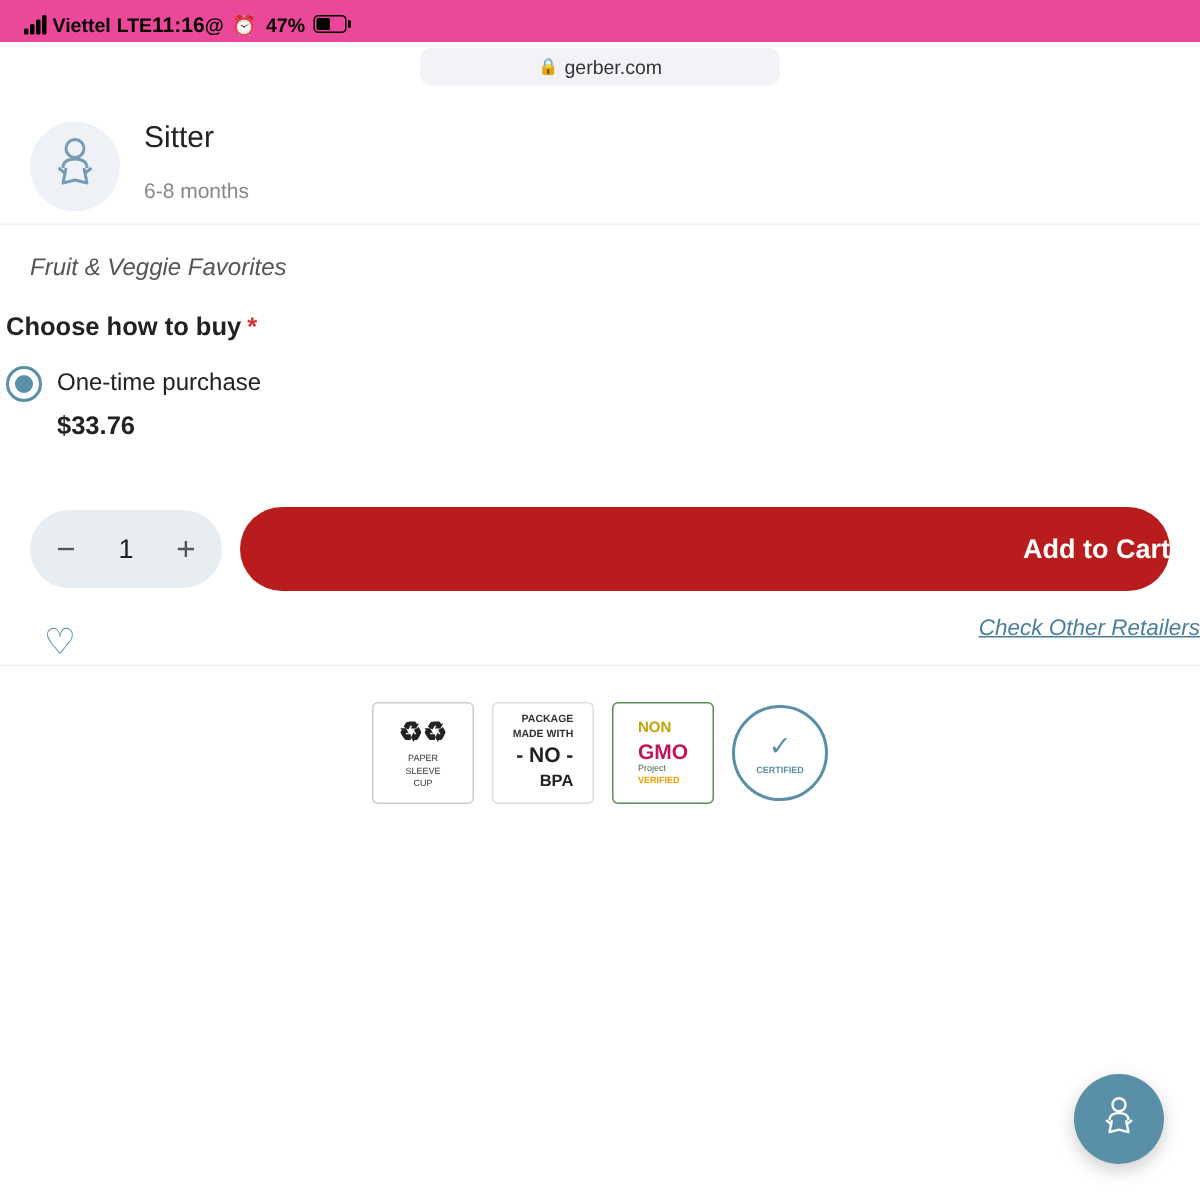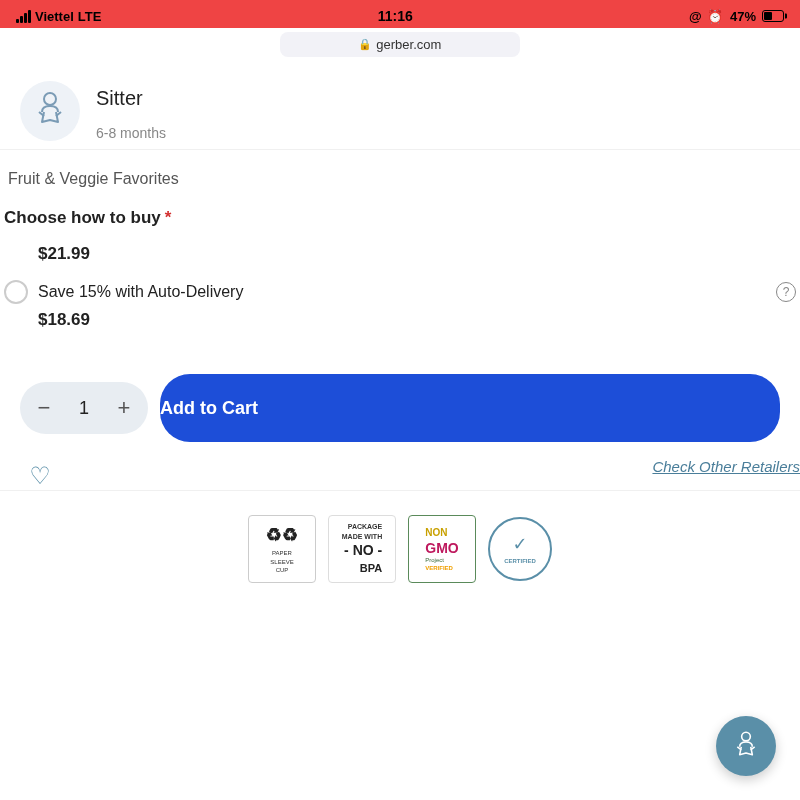--- a/index.html
+++ b/index.html
@@ -8,27 +8,27 @@
       font-family: -apple-system, BlinkMacSystemFont, 'Segoe UI', sans-serif;
       background: #fff;
       width: 800px;
       min-height: 800px;
       overflow-x: hidden;
     }
 
     
     .status-bar {
       display: flex;
-      justify-content: space-between;
+      justify-content: flex-start;
       align-items: center;
       padding: 8px 16px 4px;
       font-size: 13px;
       font-weight: 600;
       color: #000;
-      background: #ef4444;
+      background: #ec4899;
     }
     .status-left { display: flex; align-items: center; gap: 4px; }
     .status-center { font-size: 14px; font-weight: 600; }
     .status-right { display: flex; align-items: center; gap: 6px; }
     .signal-bars { display: flex; align-items: flex-end; gap: 1px; }
     .signal-bars span {
       background: #000;
       width: 3px;
       border-radius: 1px;
     }
@@ -79,21 +79,21 @@
       align-items: center;
       gap: 4px;
       width: 240px;
       justify-content: center;
     }
     .lock-icon { font-size: 11px; color: #666; }
 
     
     .product-header {
       display: flex;
-      align-items: flex-end;
+      align-items: flex-start;
       gap: 16px;
       padding: 16px 20px 8px;
       border-bottom: 1px solid #f0f0f0;
     }
     .product-icon-bg {
       width: 60px;
       height: 60px;
       border-radius: 50%;
       background: #eef2f7;
       display: flex;
@@ -108,21 +108,22 @@
       color: #222;
     }
     .product-subtitle {
       font-size: 14px;
       color: #888;
       margin-top: 15px;
     }
 
     
     .category-section {
-      padding: 20px 8px 8px;
+      padding: 20px 20px 8px;
+      font-style: italic;
     }
     .category-label {
       font-size: 16px;
       color: #555;
     }
 
     
     .buy-section {
       padding: 12px 4px;
     }
@@ -222,31 +223,31 @@
     }
     .qty-value {
       font-size: 18px;
       font-weight: 500;
       color: #222;
       min-width: 32px;
       text-align: center;
     }
     .add-to-cart-btn {
       flex: 1;
-      height: 68px;
-      background: #1d4ed8;
+      height: 56px;
+      background: #b91c1c;
       border: none;
       border-radius: 30px;
       color: #fff;
       font-size: 18px;
       font-weight: 600;
       cursor: pointer;
       display: flex;
       align-items: center;
-      justify-content: flex-start;
+      justify-content: flex-end;
     }
     .wishlist-and-links {
       display: flex;
       width: 100%;
       align-items: flex-start;
     }
     .wishlist-col {
       display: flex;
       align-items: center;
       justify-content: center;
@@ -411,31 +412,29 @@
 <div class="category-section">
   <span class="category-label">Fruit &amp; Veggie Favorites</span>
 </div>
 
 <div class="buy-section">
   <div class="buy-heading">
     <span>Choose how to buy</span><span class="required">*</span>
   </div>
 
   <div class="purchase-option">
-    <div class="option-price">$21.99</div>
-  </div>
-
-  <div class="purchase-option">
     <div class="option-row">
-      <div class="radio-outer unselected"></div>
-      <span class="option-label">Save 15% with Auto-Delivery</span>
-      <div class="help-icon">?</div>
-    </div>
-    <div class="option-price">$18.69</div>
-  </div>
+      <div class="radio-outer selected">
+        <div class="radio-inner"></div>
+      </div>
+      <span class="option-label">One-time purchase</span>
+    </div>
+    <div class="option-price">$33.76</div>
+  </div>
+
 </div>
 
 <div class="cart-section">
   <div class="quantity-control">
     <button class="qty-btn">−</button>
     <span class="qty-value">1</span>
     <button class="qty-btn">+</button>
   </div>
   <button class="add-to-cart-btn">
     <span>Add to Cart</span>

